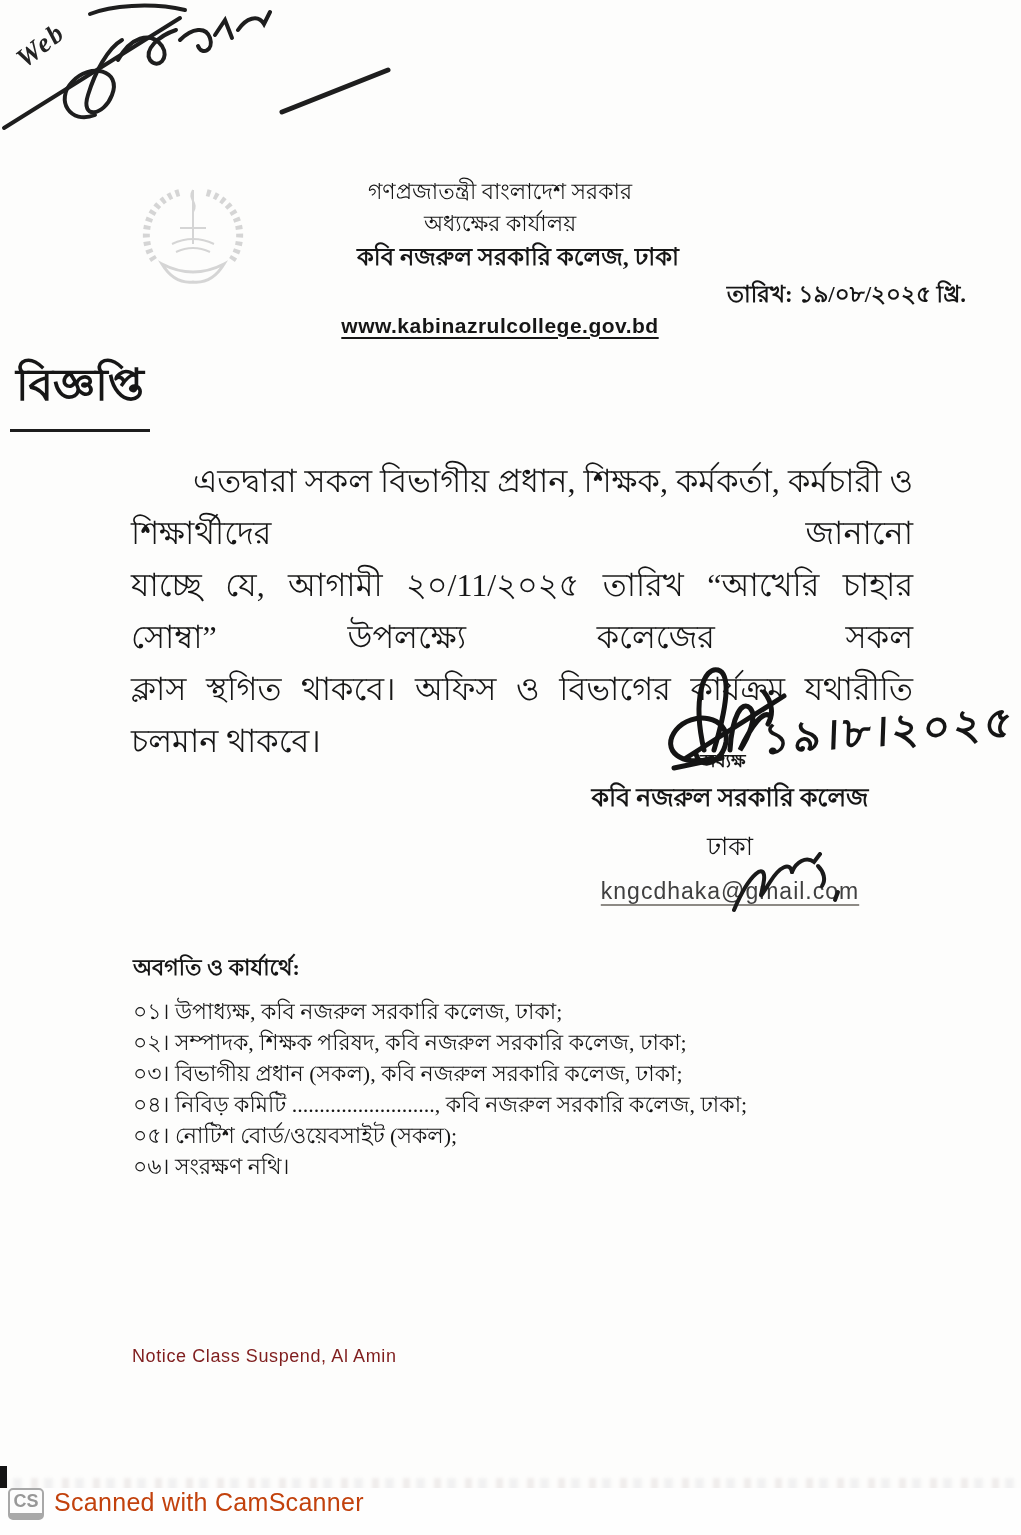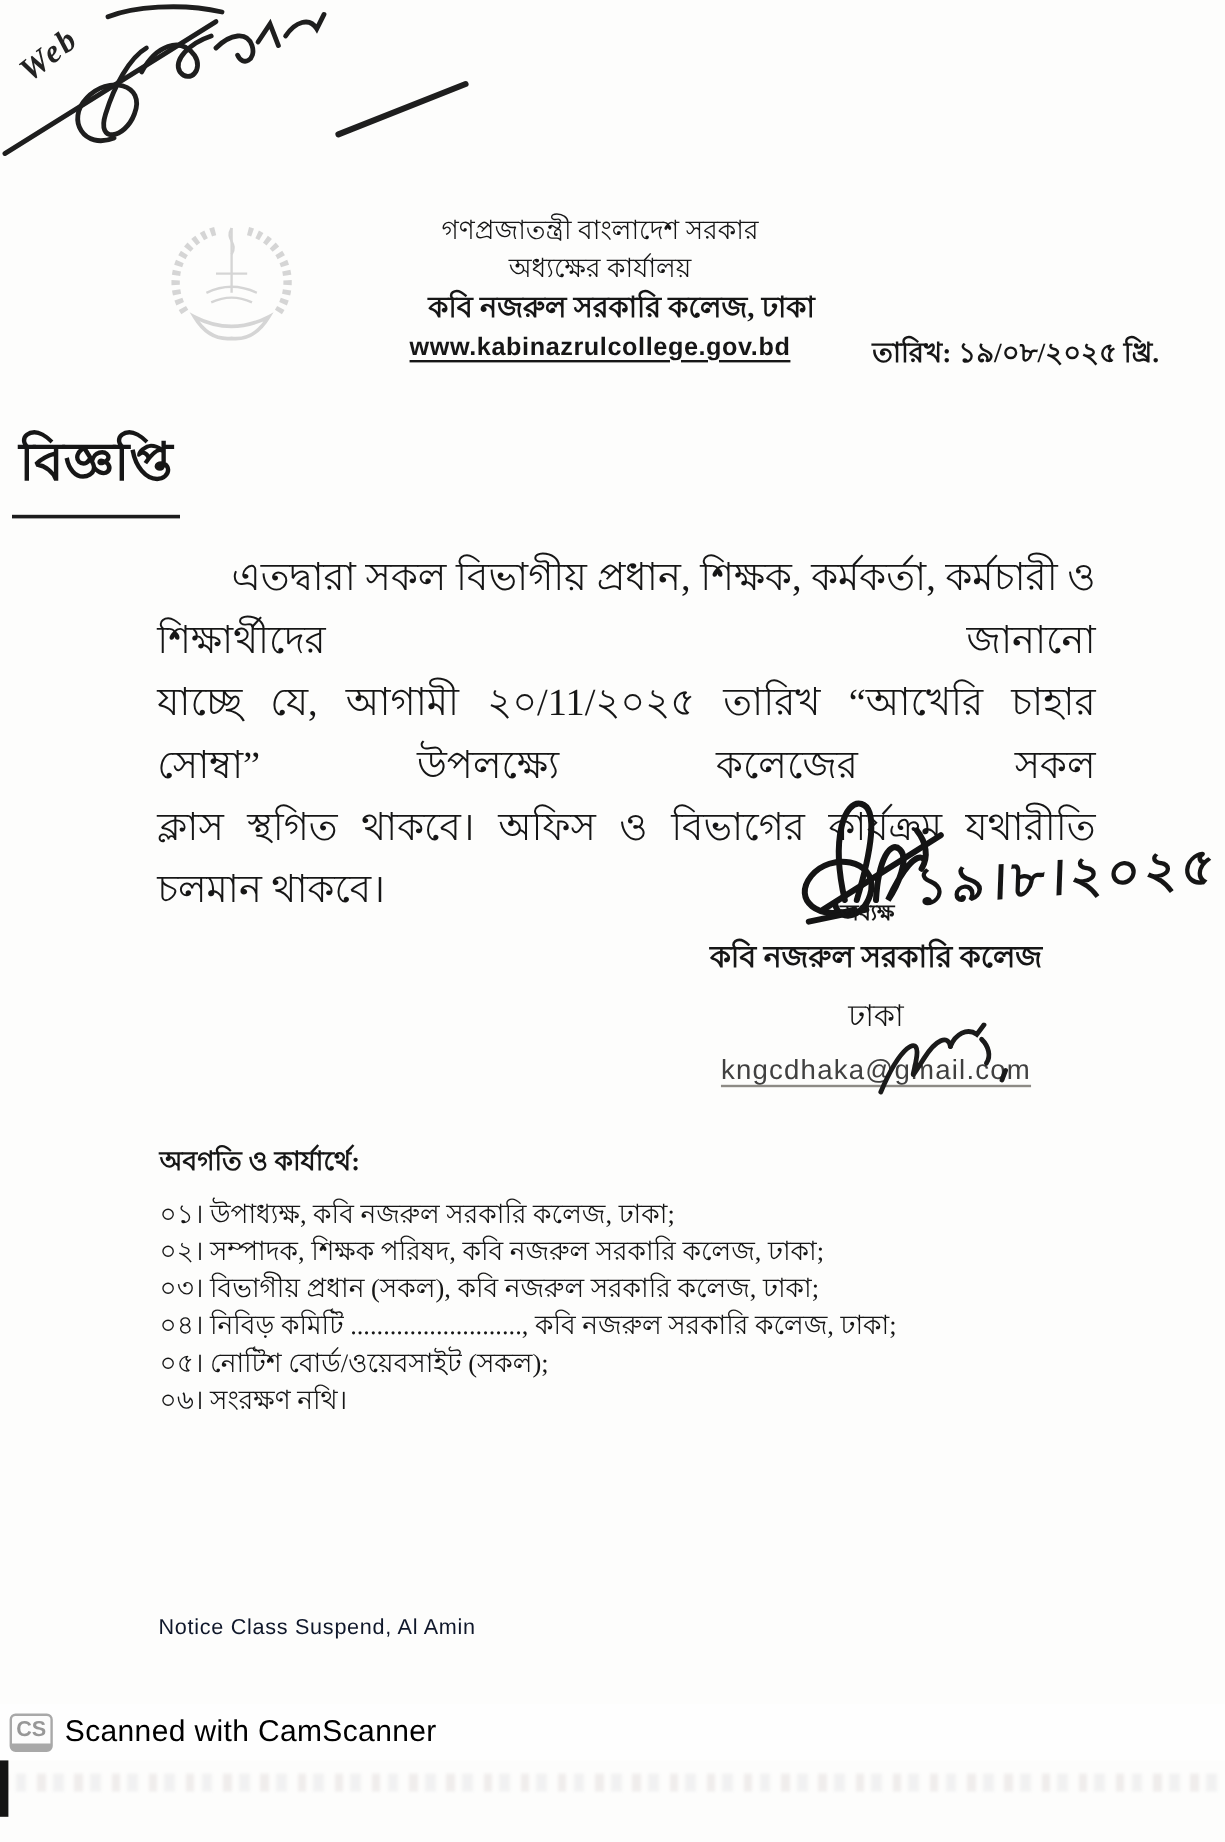--- a/index.html
+++ b/index.html
@@ -30,21 +30,21 @@
 
   
   .header-center {
     position: absolute; left: 0; top: 176px; width: 1000px;
     text-align: center; line-height: 1.45;
   }
   .gov-line   { font-size: 22px; }
   .office-line{ font-size: 22px; }
   .college-line { font-size: 24px; font-weight: bold; padding-left: 36px; }
   .website-line { font-size: 21px; font-weight: bold; font-family: "Liberation Sans", sans-serif;
-                  text-decoration: underline; text-underline-offset: 4px; letter-spacing: 0.5px; }
+                  text-decoration: underline; text-underline-offset: 4px; letter-spacing: 0.5px; margin-top: 36px; }
 
   .date-line {
     position: absolute; right: 55px; top: 276px;
     font-size: 23px; font-weight: bold;
   }
 
   
   .notice-title-wrap { position: absolute; left: 0; top: 352px; width: 1000px; text-align: left; }
   .notice-title {
     display: inline-block;
@@ -87,49 +87,49 @@
 
   
   .distribution { position: absolute; left: 133px; top: 950px; font-size: 22px; }
   .dist-heading { font-weight: bold; margin-bottom: 9px; }
   .dist-item { line-height: 31px; list-style: none; font-family: Liberation Serif, serif; }
 
   
   .footer-note {
     position: absolute; left: 132px; top: 1346px;
     font-family: "Liberation Sans", sans-serif;
-    font-size: 18px; color: #0f172a; letter-spacing: 0.6px;
+    font-size: 18px; color: #7f1d1d; letter-spacing: 0.6px;
   }
 
   .smudge {
     position: absolute; left: 0; top: 1478px; width: 1021px; height: 15px;
     background: repeating-linear-gradient(90deg,
       rgba(160,140,140,0.25) 0 7px, rgba(255,255,255,0) 7px 13px,
       rgba(150,150,160,0.2) 13px 22px, rgba(255,255,255,0) 22px 31px);
     filter: blur(1.5px);
     opacity: 0.55;
   }
   .edge-mark { position: absolute; left: 0; top: 1466px; width: 7px; height: 48px; background: #141414; }
 
   
-  .cam-bar { position: absolute; left: 0; top: 1420px; width: 1021px; height: 47px; background: #fefefe;
-             display: flex; align-items: center; }
+  .cam-bar { position: absolute; left: 0; top: 1488px; width: 1021px; height: 47px; background: #fefefe;
+             display: flex; align-items: flex-start; }
   .cs-badge {
     margin-left: 8px;
     width: 36px; height: 32px;
     border: 2px solid #a8a8a8; border-bottom: 7px solid #a8a8a8; border-radius: 5px;
     display: flex; align-items: center; justify-content: center;
     font-family: "Liberation Sans", sans-serif;
     font-size: 18px; font-weight: bold; color: #979797;
     background: #fcfcfc;
   }
   .cam-text {
     margin-left: 10px;
     font-family: "Liberation Sans", sans-serif;
-    font-size: 25px; color: #000000; letter-spacing: 0.3px;
+    font-size: 25px; color: #c2410c; letter-spacing: 0.3px;
   }
 </style>
 </head>
 <body>
 
 <div class="page">
 
   <div class="web-note-group">
     <svg class="scrawl-svg" width="420" height="150" viewBox="0 0 420 150" fill="none">
       <g stroke="#1e1e1e" stroke-width="4" stroke-linecap="round">

